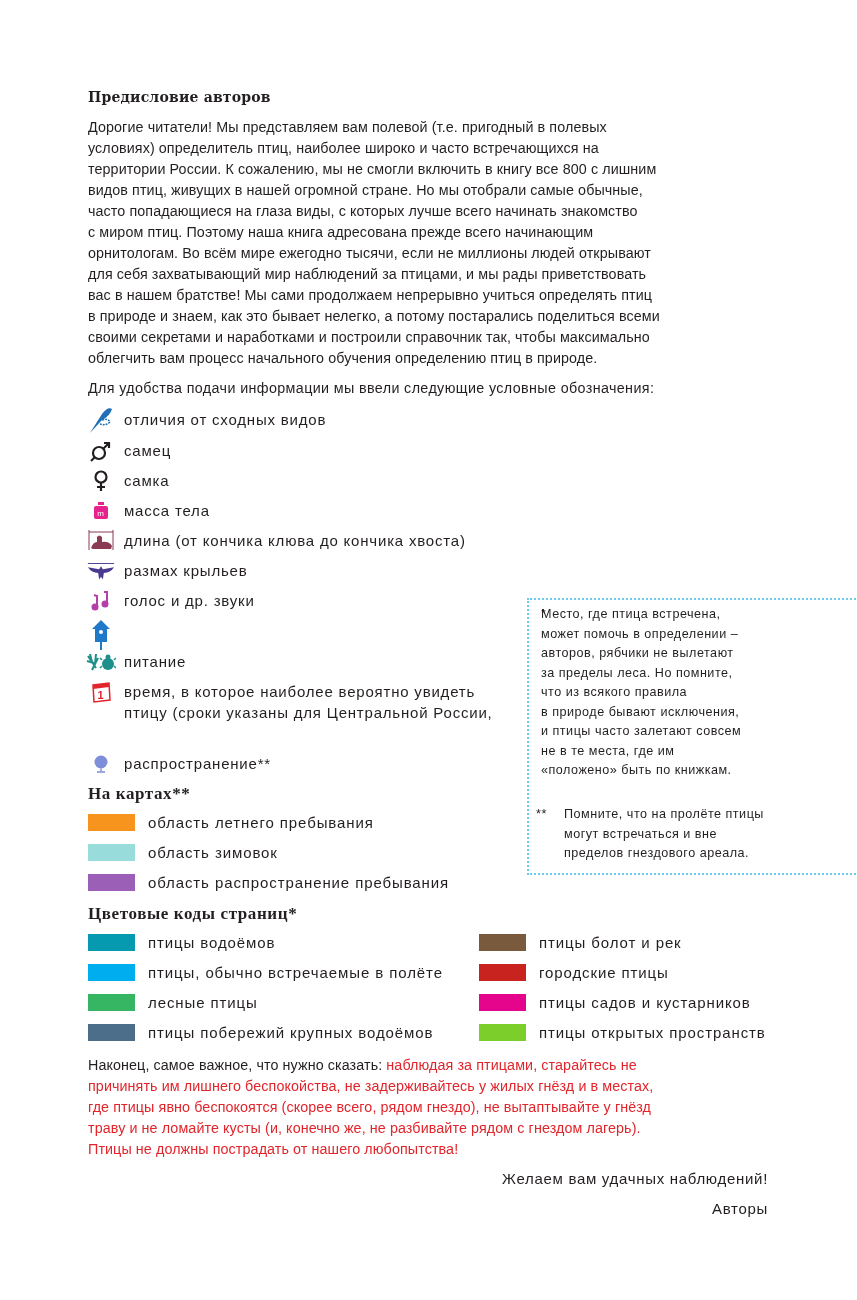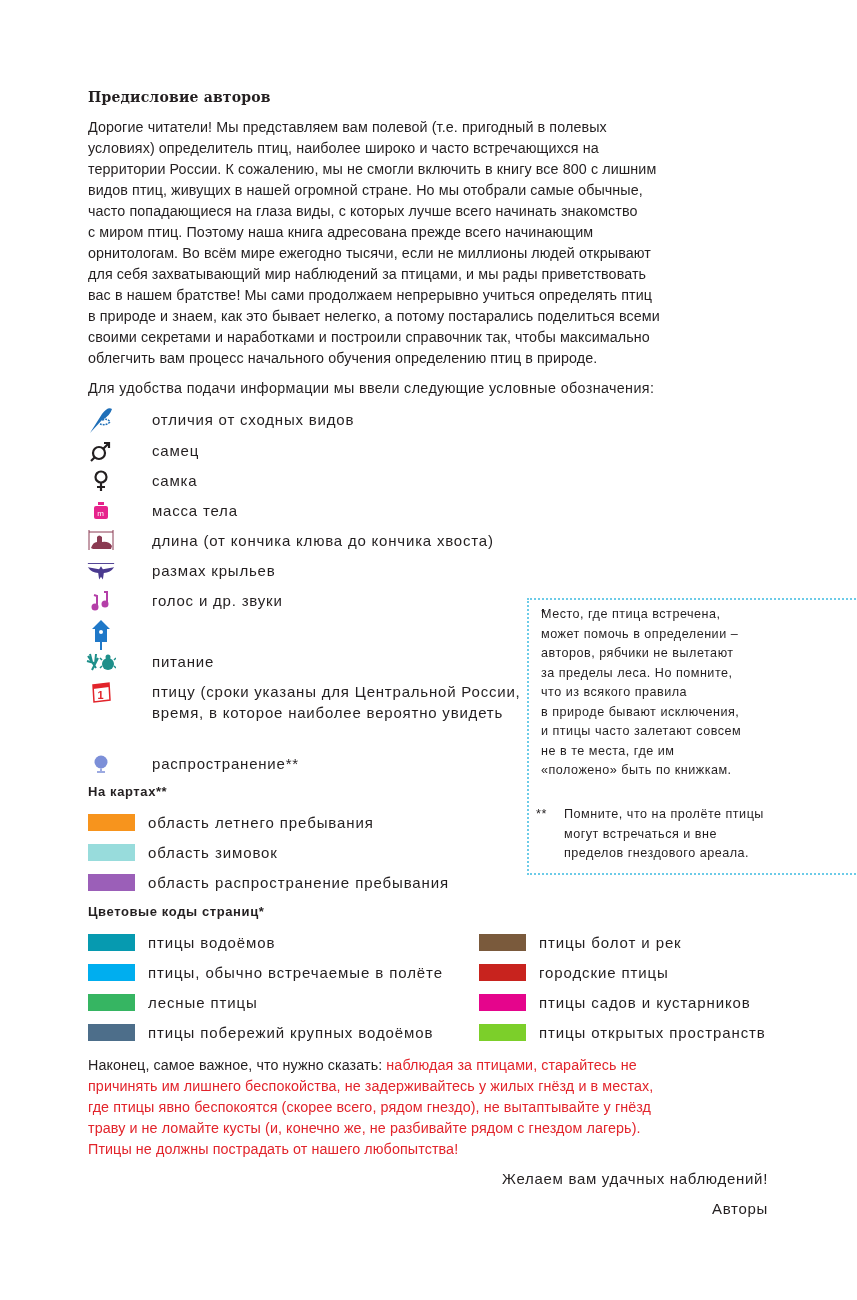--- a/index.html
+++ b/index.html
@@ -26,23 +26,23 @@
   }
   .sym-row {
     position: absolute; left: 86px; display: flex; align-items: flex-start;
     font-size: 15px; letter-spacing: 0.8px;
   }
   .sym-row .ic {
     width: 30px; height: 22px; display: flex; align-items: center; justify-content: center;
     margin-right: 8px; flex-shrink: 0;
   }
   .sym-row .lbl { line-height: 21px; }
-  .sym-row .lbl span { display: block; white-space: nowrap; margin-left: 28px; }
+  .sym-row .lbl span { display: block; white-space: nowrap; }
   .subhead {
-    position: absolute; left: 88px; font-weight: bold; font-size: 13px; letter-spacing: 0.6px;
+    position: absolute; left: 88px; font-weight: bold; font-size: 17px; letter-spacing: 0.6px; font-family: Liberation Serif, serif;
   }
   .swatch-row { position: absolute; display: flex; align-items: center; font-size: 15px; letter-spacing: 0.9px; }
   .swatch { width: 47px; height: 17px; margin-right: 13px; flex-shrink: 0; }
   .note-box {
     position: absolute; left: 527px; top: 598px; width: 340px; height: 277px;
     border-top: 2px dotted #6ccbe8; border-left: 2px dotted #6ccbe8; border-bottom: 2px dotted #6ccbe8;
     box-sizing: border-box;
   }
   .note {
     position: absolute; font-size: 12.6px; line-height: 19.5px; letter-spacing: 0.5px; white-space: nowrap;
@@ -196,22 +196,22 @@
 
 <div class="sym-row" style="top:681px">
   <span class="ic">
     <svg width="22" height="22" viewBox="0 0 22 22">
         <path d="M3 4 L19 2 L20 19 L4 21 Z" fill="#fff" stroke="#e2242b" stroke-width="1.5"></path>
         <path d="M3 4 L19 2 L19 6 L3 8 Z" fill="#e2242b"></path>
         <text x="11" y="18" font-size="11" fill="#e2242b" text-anchor="middle" font-weight="bold" font-family="Liberation Sans, sans-serif">1</text>
       </svg>
   </span>
   <span class="lbl">
+    <span>время, в которое наиболее вероятно увидеть</span>
     <span>птицу (сроки указаны для Центральной России,</span>
-    <span>время, в которое наиболее вероятно увидеть</span>
   </span>
 </div>
 
 <div class="sym-row" style="top:753px">
   <span class="ic">
     <svg width="16" height="20" viewBox="0 0 16 20">
         <circle cx="8" cy="8" r="6.5" fill="#7c8fd8"></circle>
         <path d="M8 14.5 L8 17 M4 18 L12 18" stroke="#7c8fd8" stroke-width="1.5"></path>
       </svg>
   </span>

